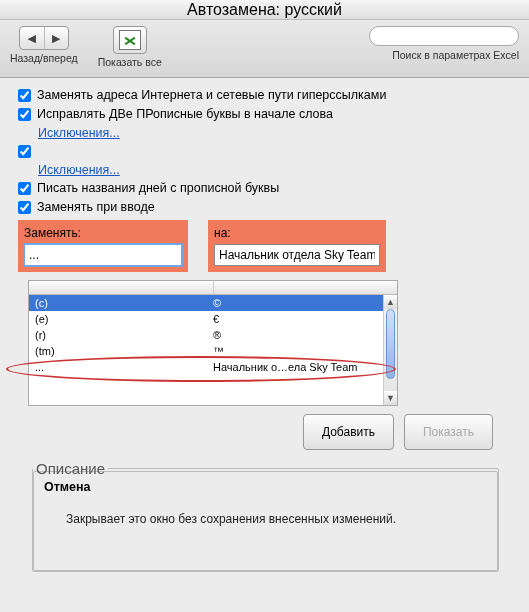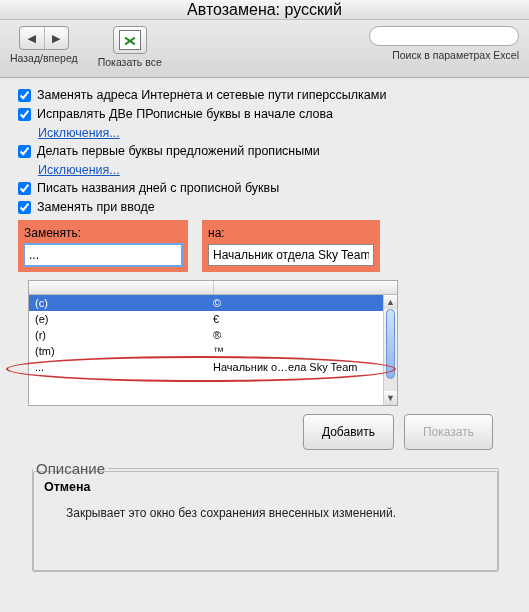--- a/index.html
+++ b/index.html
@@ -48,21 +48,21 @@
     background: #fff; display: flex; align-items: center; padding: 0 6px; gap: 4px;
   }
   .search-box svg { width: 12px; height: 12px; fill:#888; }
   .search-box input { border:none; outline:none; font-size:11px; flex:1; background:transparent; }
 
   .content { padding: 10px 16px 8px 18px; }
   .chk-row { display:flex; align-items:flex-start; gap:6px; margin-bottom:5px; font-size:12.5px; }
   .chk-row input { margin-top:1px; }
   .link { color:#1856c4; text-decoration:underline; margin-left:20px; font-size:12.5px; cursor:pointer; display:inline-block; margin-bottom:4px; }
 
-  .fields { display:flex; gap:14px; margin-top:6px; }
+  .fields { display:flex; gap:20px; margin-top:6px; }
   .field-box { background:#f1795c; padding:6px; position:relative; }
   .field-box.left { width:170px; }
   .field-box.right { width:178px; }
   .field-label { font-size:12px; margin-bottom:4px; display:block; }
   .field-input {
     width:100%; height:22px; border:1px solid #888; background:#fff;
     font-size:12px; padding:0 4px; outline:2px solid #6ea6e8; outline-offset:-1px;
   }
   .field-box.right .field-input { outline:none; }
 
@@ -88,21 +88,21 @@
     background:linear-gradient(#fdfdfd,#e0e0e0); font-size:12px; display:flex; align-items:center;
   }
   .btn.disabled { color:#aaa; }
 
   .desc-group { margin:4px 14px 0 14px; }
   .desc-legend { font-size:15px; color:#555; padding:0 3px; }
   .desc-box {
     border:1px solid #bbb; border-radius:2px; background:#ececec;
     padding:8px 10px; min-height:100px; margin-top:-6px;
   }
-  .desc-title { font-weight:bold; font-size:12.5px; margin-bottom:12px; }
+  .desc-title { font-weight:bold; font-size:12.5px; margin-bottom:18px; }
   .desc-text { font-size:12px; color:#222;margin-left:22px; }
   fieldset { border:1px solid #bbb; border-radius:2px; }
 </style>
 </head>
 <body>
 
 <div class="titlebar">Автозамена: русский</div>
 
 <div class="toolbar">
   <div class="tool-group">
@@ -135,21 +135,20 @@
       <input type="checkbox" checked="" style="">
       <span>Заменять адреса Интернета и сетевые пути гиперссылками</span>
     </div>
   <div class="chk-row">
       <input type="checkbox" checked="" style="">
       <span>Исправлять ДВе ПРописные буквы в начале слова</span>
     </div>
   <span class="link">Исключения...</span>
   <div class="chk-row">
       <input type="checkbox" checked="" style="">
-      <span>Делать первые буквы предложений прописными</span>
     </div>
   <span class="link">Исключения...</span>
   <div class="chk-row">
       <input type="checkbox" checked="" style="">
       <span>Писать названия дней с прописной буквы</span>
     </div>
   <div class="chk-row">
       <input type="checkbox" checked="" style="">
       <span>Заменять при вводе</span>
     </div>

